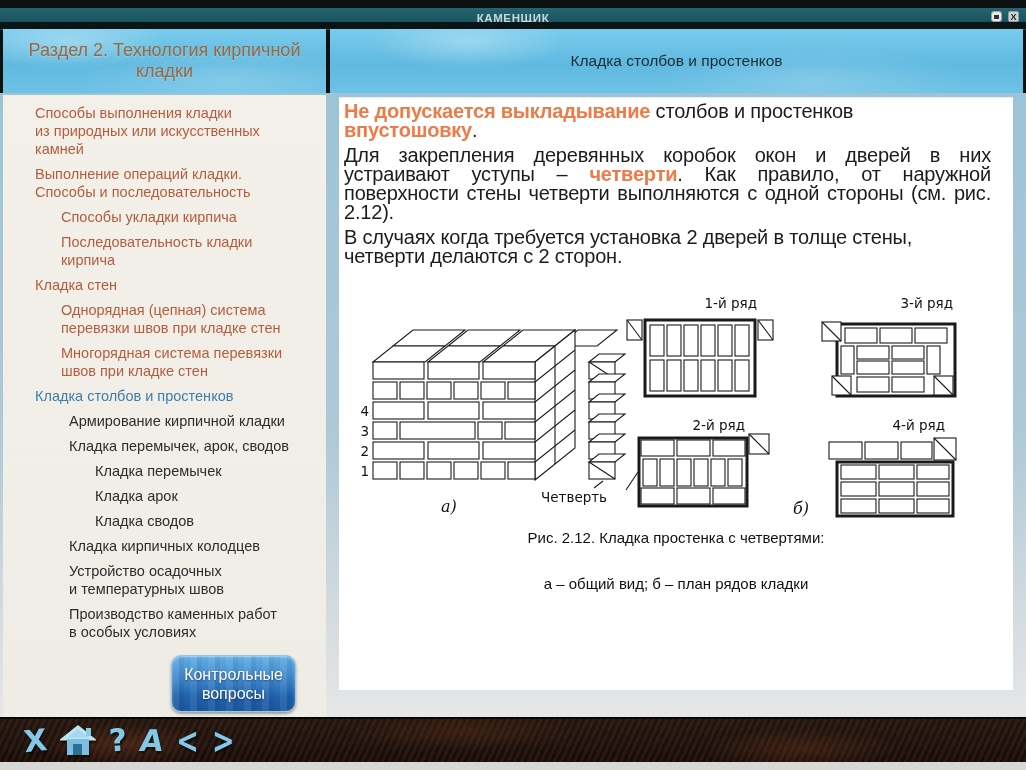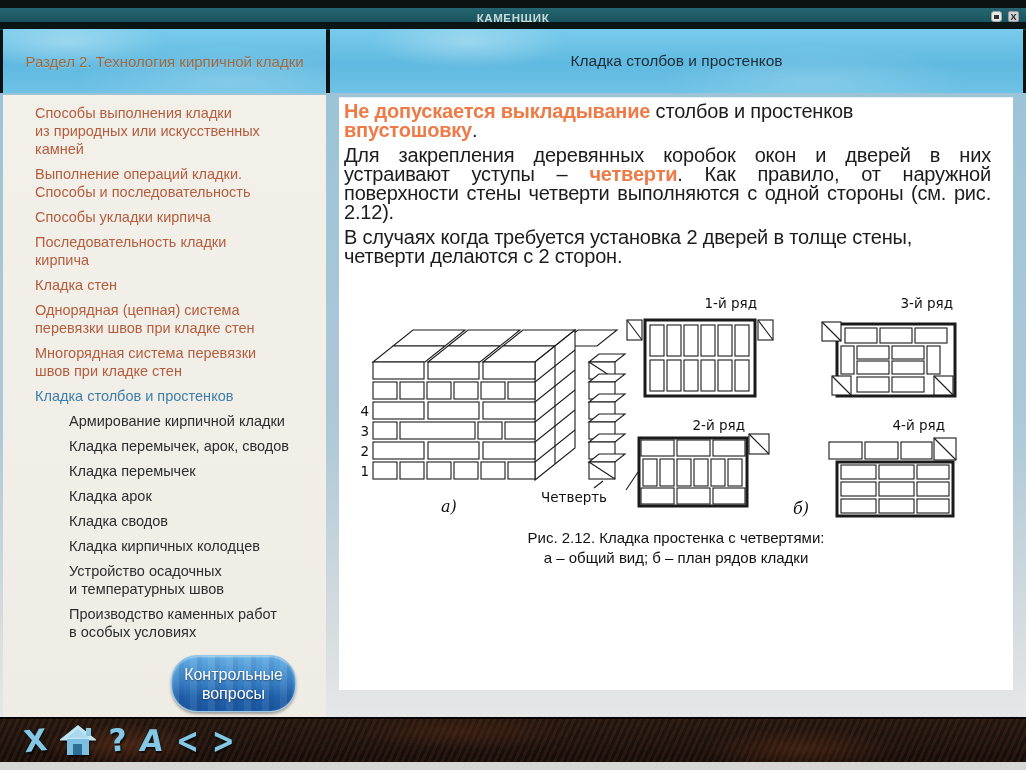--- a/index.html
+++ b/index.html
@@ -28,56 +28,56 @@
   .hdr {
     position:absolute; top:29px; height:64px;
     background:
       radial-gradient(ellipse 140px 40px at 20% 20%, rgba(255,255,255,.30), rgba(255,255,255,0) 70%),
       radial-gradient(ellipse 220px 50px at 70% 80%, rgba(255,255,255,.18), rgba(255,255,255,0) 70%),
       linear-gradient(180deg,#79cbec 0%,#5fb9e0 55%,#6ec2e6 100%);
     display:flex; align-items:center; justify-content:center;
   }
   #header-left { left:3px; width:323px; }
   #header-left .t {
-    color:#9b6841; font-size:15px; text-align:center; line-height:21px;
+    color:#9b6841; font-size:18px; text-align:center; line-height:21px;
     padding:0 22px; text-shadow:0 1px 1px rgba(255,255,255,.25);
   }
   #header-right { left:330px; width:693px; }
   #header-right .t { color:#1d2c34; font-size:15.5px; text-align:center; }
   
   #main-bg {
     position:absolute; left:0; top:93px; width:1026px; height:624px;
     background:linear-gradient(180deg,#9dc3d7 0%,#aec9d8 55%,#d9dee0 88%,#e6e7e8 100%);
   }
   
   #sidebar {
     position:absolute; left:3px; top:95px; width:323px; height:622px;
     background:linear-gradient(180deg,#f3f0ea 0%,#f1eee8 70%,#efece5 100%);
   }
   #sidebar-menu { padding-top:9px; }
   .menu-item {
     font-size:14.5px; line-height:18px; margin-bottom:7px;
     padding-left:32px; padding-right:14px; white-space:pre-line; cursor:pointer;
   }
-  .menu-item.indent { padding-left:32px; }
+  .menu-item.indent { padding-left:58px; }
   .menu-item.visited { color:#b35d3d; }
   .menu-item.active  { color:#3d7ea9; }
   .menu-item.normal  { color:#2d2d2d;margin-left:34px; }
   
   #content {
     position:absolute; left:339px; top:97px; width:674px; height:593px;
     background:#fff; border-top:1px solid #e8eef2;
   }
   #content-text { padding:4px 22px 0 5px; }
   .body-par { font-size:20px; line-height:19px; color:#1c1c1c; margin-bottom:6px; letter-spacing:-0.2px; }
   .body-par.justify { text-align:justify; }
   .accent { color:#ee7b47; font-weight:bold; }
   #figure-wrap { margin-top:18px; margin-left:6px; }
   #figure-wrap svg { display:block; }
-  .caption { text-align:center; font-size:15px; color:#111; line-height:20px; }
+  .caption { text-align:center; font-size:15px; color:#111; line-height:20px;margin-top:26px; }
   
   .big-btn {
     position:absolute; height:57px; cursor:pointer;
     border:1px solid #8fc8ea; border-radius:10px;
     background:
       repeating-linear-gradient(90deg, rgba(255,255,255,.07) 0 7px, rgba(0,0,0,.05) 7px 12px, rgba(255,255,255,0) 12px 18px),
       linear-gradient(180deg,#63aee4 0%,#3b83c8 45%,#2060ab 75%,#1c57a0 100%);
     box-shadow:inset 0 1px 2px rgba(255,255,255,.5), 0 2px 3px rgba(0,0,0,.35);
     color:#fff; font-size:16px; display:flex; align-items:center; justify-content:center;
     text-align:center; line-height:19px; text-shadow:0 1px 2px rgba(0,0,0,.45);
@@ -332,21 +332,21 @@
         </g>
 
         <text class="figlabel" x="448" y="230">б)</text>
       </svg>
     </div>
 
     <div class="caption" style="margin-top:8px;">Рис. 2.12. Кладка простенка с четвертями:</div>
     <div class="caption">а – общий вид; б – план рядов кладки</div>
   </div>
 
-  <div id="btn-questions" class="big-btn" style="white-space:pre-line;border-radius:26px;">
+  <div id="btn-questions" class="big-btn" style="white-space:pre-line;">
     <span style="white-space:pre-line;">Контрольные
 вопросы</span>
   </div>
 
   <div id="toolbar">
     <div id="toolbar-icons">
       <span id="ic-close" class="tb-icon">X</span>
       <span id="ic-home" class="tb-icon">
         <svg width="36" height="32" viewBox="0 0 36 32">
           <polygon points="1,15 18,1 35,15 30,15 30,13 6,13 6,15" fill="#a8d8ee"></polygon>

